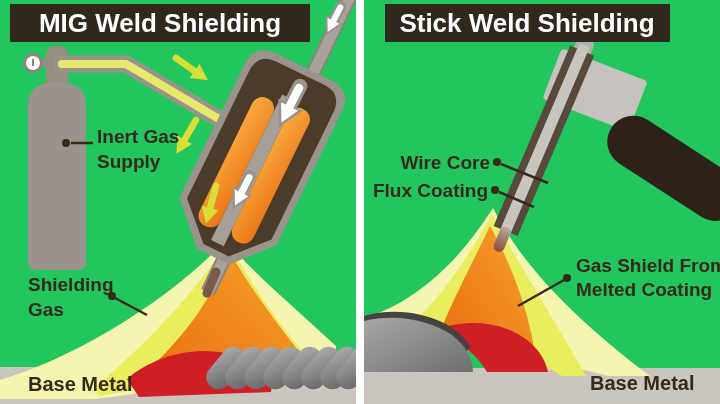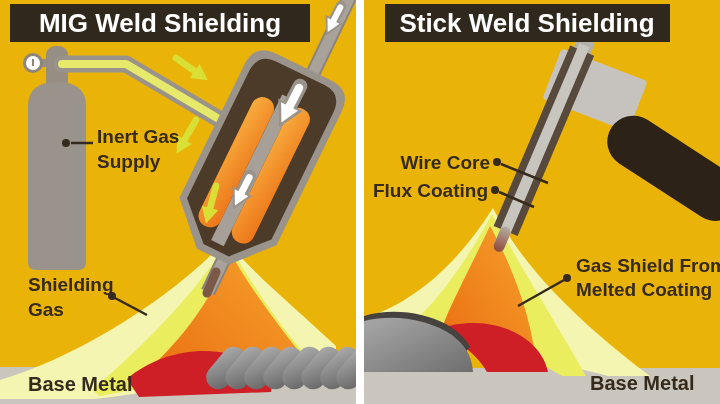--- a/index.html
+++ b/index.html
@@ -1,16 +1,16 @@
 <!DOCTYPE html>
 <html><head>
 <meta charset="utf-8">
 <style>
   html,body{margin:0;padding:0;background:#ffffff;}
-  .stage{position:relative;width:720px;height:404px;overflow:hidden;background:#eab308;
+  .stage{position:relative;width:720px;height:404px;overflow:hidden;background:#22c55e;
          font-family:"Liberation Sans",sans-serif;}
   svg{display:block;}
   text{font-family:"Liberation Sans",sans-serif;font-weight:bold;}
   .title-text{font-size:26px;fill:#ffffff;}
   .label-text{font-size:19px;fill:#352a1c;}
   .base-text{font-size:20px;fill:#352a1c;}
 </style>
 </head>
 <body>
 

